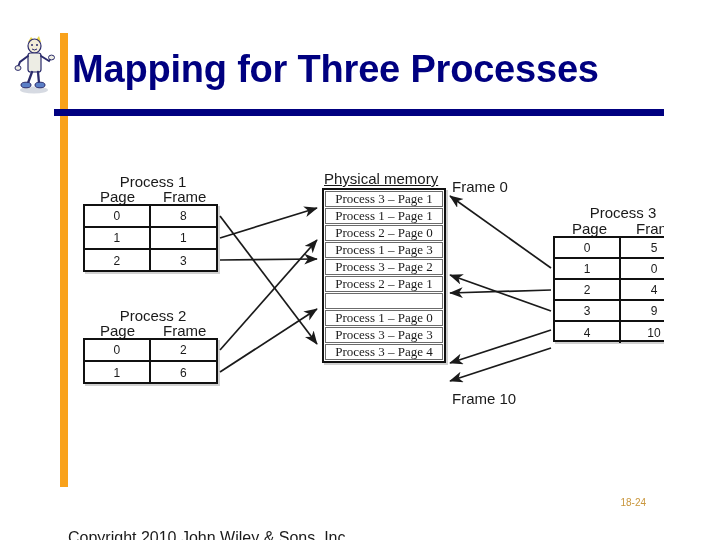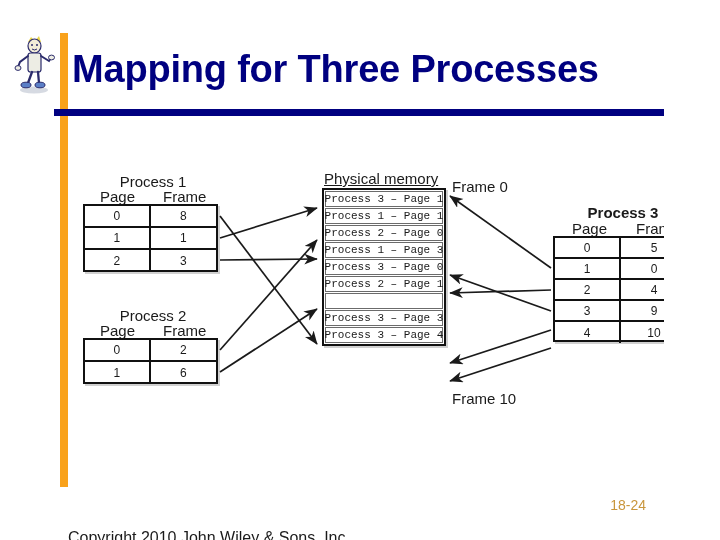--- a/index.html
+++ b/index.html
@@ -111,22 +111,22 @@
     background: #ffffff;
     box-sizing: border-box;
     box-shadow: 2px 2px 0 rgba(150,150,150,0.45);
     padding: 1px;
   }
   .mrow {
     height: 16px;
     border: 1px solid #6b6b6b;
     box-sizing: border-box;
     margin-bottom: 1px;
-    font-family: Liberation Mono, monospace;
-    font-size: 11px;
+    font-family: Liberation Serif, serif;
+    font-size: 13px;
     color: #1a1a1a;
     display: flex;
     align-items: center;
     justify-content: center;
     white-space: nowrap;
     background: #ffffff;
   }
   .mrow:last-child { margin-bottom: 0; }
 
   #arrow-layer {
@@ -147,21 +147,21 @@
     font-size: 16px;
     color: #1a1a1a;
     white-space: nowrap;
     margin-top: 32px;
   }
   #footer-pagenum {
     position: absolute;
     right: 18px;
     top: 497px;
     font-family: "Liberation Sans", sans-serif;
-    font-size: 14px;
+    font-size: 10px;
     color: #C9963C;
     white-space: nowrap;
   }
 </style>
 </head>
 <body>
 
 <div id="slide">
 
   <div id="clipart">
@@ -217,21 +217,21 @@
       <div class="prow" style="height:22px;">
         <div class="pcell first">0</div>
         <div class="pcell">2</div>
       </div>
       <div class="prow" style="height:22px;">
         <div class="pcell first">1</div>
         <div class="pcell">6</div>
       </div>
     </div>
 
-    <div class="caption center" style="left:556px; top:204px; width:134px;font-weight:bold;">Process 3</div>
+    <div class="caption center" style="left:556px; top:204px; width:134px;">Process 3</div>
     <div class="caption" style="left:572px; top:220px;">Page</div>
     <div class="caption" style="left:636px; top:220px;">Frame</div>
     <div class="ptable" id="process-3-table" style="left:553px; top:236px; width:136px; height:106px;">
       <div class="prow" style="height:21px;">
         <div class="pcell first">0</div>
         <div class="pcell">5</div>
       </div>
       <div class="prow" style="height:21px;">
         <div class="pcell first">1</div>
         <div class="pcell">0</div>
@@ -252,23 +252,24 @@
 
     <div class="caption" style="left:324px; top:170px;text-decoration:underline;">Physical memory</div>
     <div class="caption" style="left:452px; top:178px;">Frame 0</div>
     <div class="caption" style="left:452px; top:390px;text-align:center;">Frame 10</div>
 
     <div id="memory-box">
       <div class="mrow">Process 3 – Page 1</div>
       <div class="mrow">Process 1 – Page 1</div>
       <div class="mrow">Process 2 – Page 0</div>
       <div class="mrow">Process 1 – Page 3</div>
-      <div class="mrow">Process 3 – Page 0</div>
+      <div class="mrow">Process 3 – Page 2</div>
       <div class="mrow">Process 2 – Page 1</div>
       <div class="mrow"></div>
+      <div class="mrow">Process 1 – Page 0</div>
       <div class="mrow">Process 3 – Page 3</div>
       <div class="mrow">Process 3 – Page 4</div>
     </div>
 
     <svg id="arrow-layer" viewBox="0 0 720 540" xmlns="http://www.w3.org/2000/svg">
       <defs>
         <marker id="ah" markerWidth="9" markerHeight="9" refX="7.5" refY="3.2" orient="auto" markerUnits="strokeWidth">
           <path d="M0,0 L8,3.2 L0,6.4 L2.2,3.2 Z" fill="#1a1a1a"></path>
         </marker>
       </defs>

